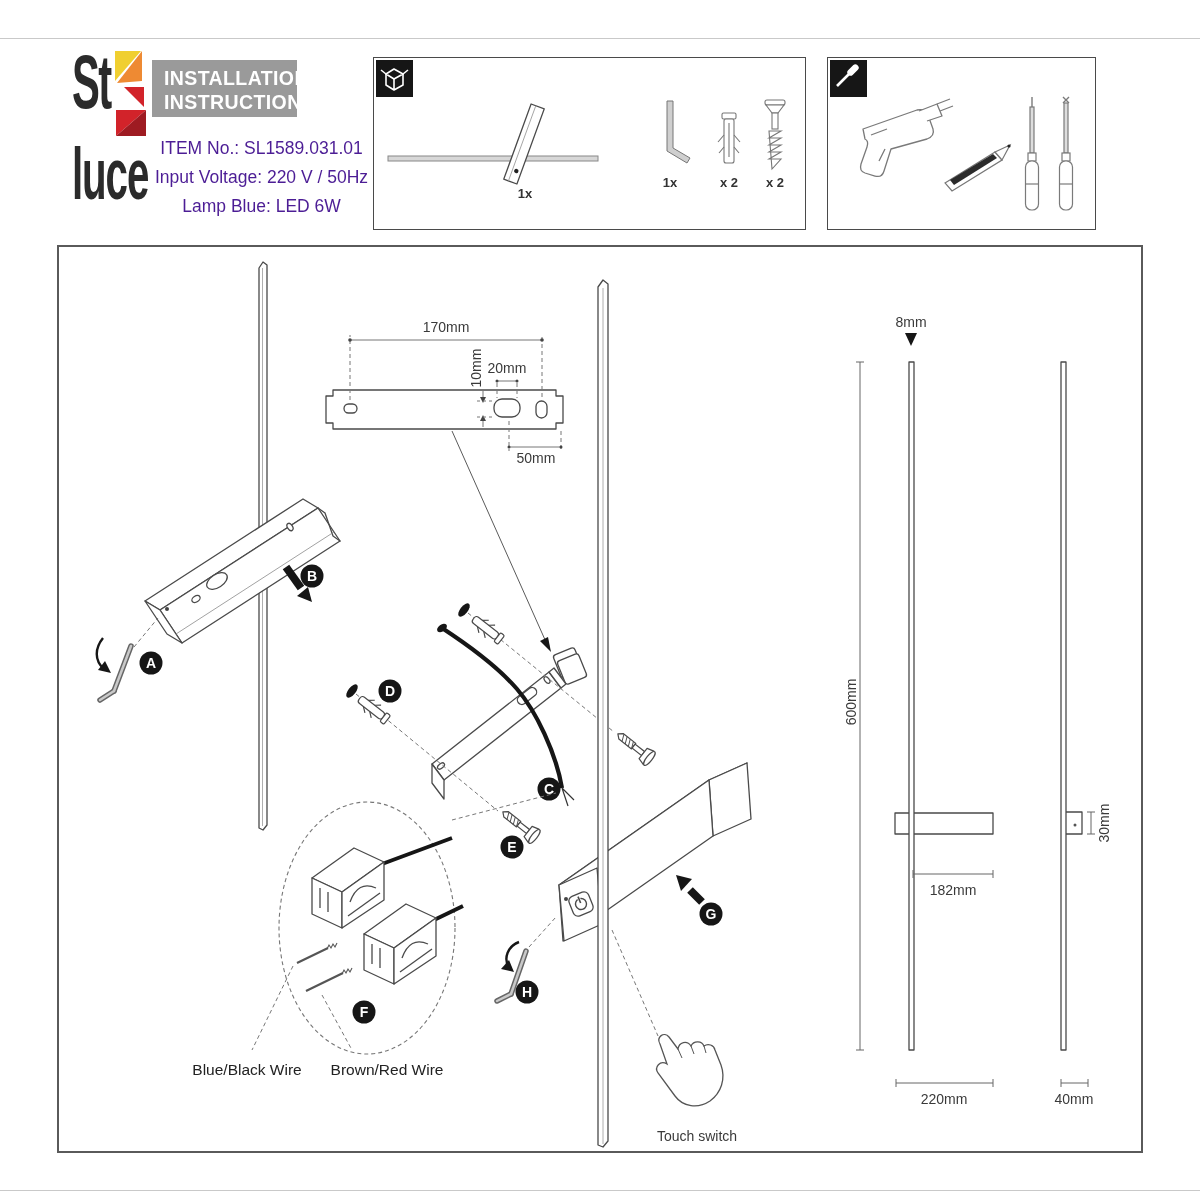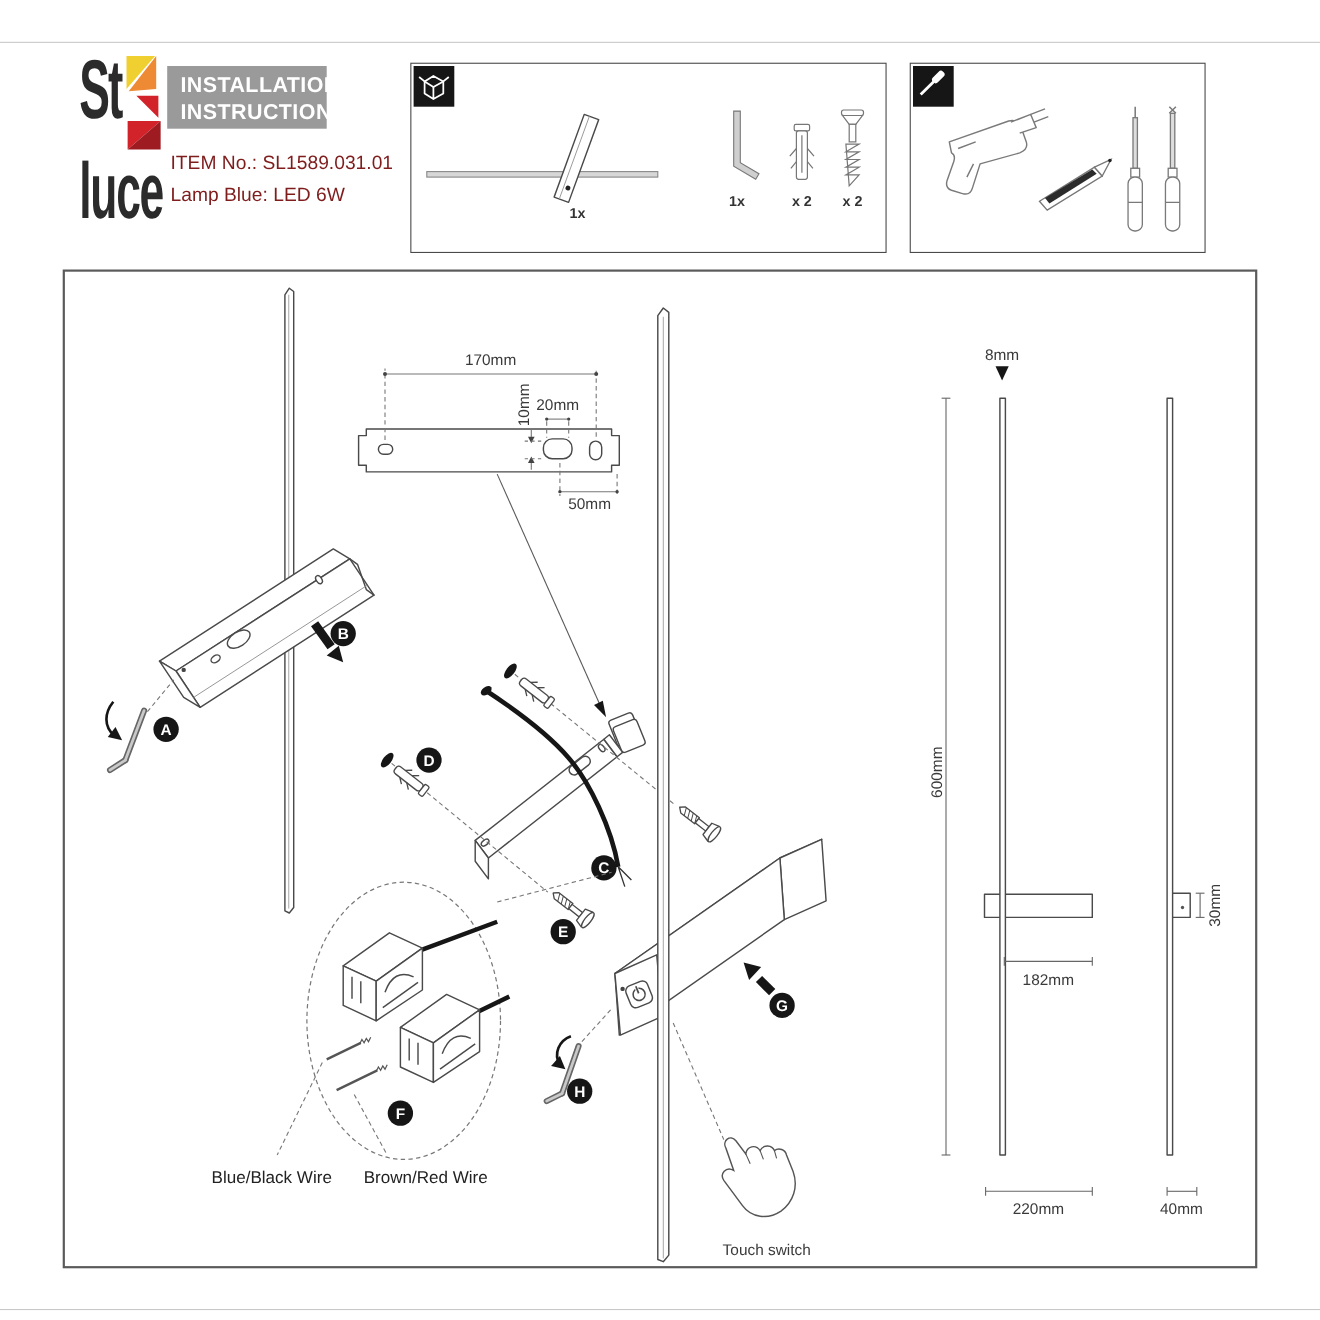--- a/index.html
+++ b/index.html
@@ -3,21 +3,21 @@
 <meta charset="utf-8">
 <style>
   html,body{margin:0;padding:0;background:#fff;width:1200px;height:1200px;overflow:hidden;
             font-family:"Liberation Sans", sans-serif;}
   .page-line{position:absolute;left:0;width:1200px;height:1px;background:#c9c9c9;}
   .frame{position:absolute;border:2px solid #5a5a5a;background:#fff;}
   .thin-frame{position:absolute;border:1.5px solid #4a4a4a;background:#fff;}
   .logo-word{position:absolute;color:#2b2b2b;font-weight:700;transform-origin:left top;line-height:1;}
   .title-box{position:absolute;background:#9a9a9a;color:#ffffff;font-weight:700;
              font-size:19.5px;line-height:23.5px;padding:7px 6px 0 12px;letter-spacing:.4px;}
-  .item-lines{position:absolute;color:#7f1d1d;font-size:17.5px;line-height:29px;}
+  .item-lines{position:absolute;color:#4c1d95;font-size:17.5px;line-height:29px;text-align:center;}
   svg{position:absolute;left:0;top:0;}
   svg text{font-family:"Liberation Sans", sans-serif;}
   .dim-text{font-size:14px;fill:#3a3a3a;text-anchor:middle;}
   .step-text{font-size:14px;font-weight:700;fill:#ffffff;text-anchor:middle;}
   .qty-text{font-size:13px;font-weight:600;fill:#333;text-anchor:middle;}
   .wire-text{font-size:15.5px;fill:#222;text-anchor:middle;}
   .ln{fill:#ffffff;stroke:#4a4a4a;stroke-width:1.3;stroke-linejoin:round;stroke-linecap:round;}
   .nofill{fill:none;}
 </style>
 </head>
@@ -37,20 +37,21 @@
   <polygon points="32,60 32,86 2,86" fill="#9e1b22"></polygon>
 </svg>
 
 <div class="title-box" style="left:152px;top:60px;width:127px;height:50px;">
   <div>INSTALLATION</div>
   <div>INSTRUCTIONS</div>
 </div>
 
 <div class="item-lines" style="left:155px;top:134px;">
   <div>ITEM No.: SL1589.031.01</div>
+  <div>Input Voltage: 220 V / 50Hz</div>
   <div>Lamp Blue: LED 6W</div>
 </div>
 
 <div class="thin-frame" style="left:373px;top:57px;width:431px;height:171px;"></div>
 <svg width="434" height="174" style="left:373px;top:57px;">
   <rect x="3" y="3" width="37" height="37" fill="#161616"></rect>
   <g stroke="#fff" stroke-width="1.6" fill="none" stroke-linejoin="round">
     <polygon points="13,17 21,12 30,17 21,22"></polygon>
     <path d="M13,17 V28 L21,33 V22 M30,17 V28 L21,33"></path>
     <path d="M13,17 L8,13 M30,17 L35,13"></path>

